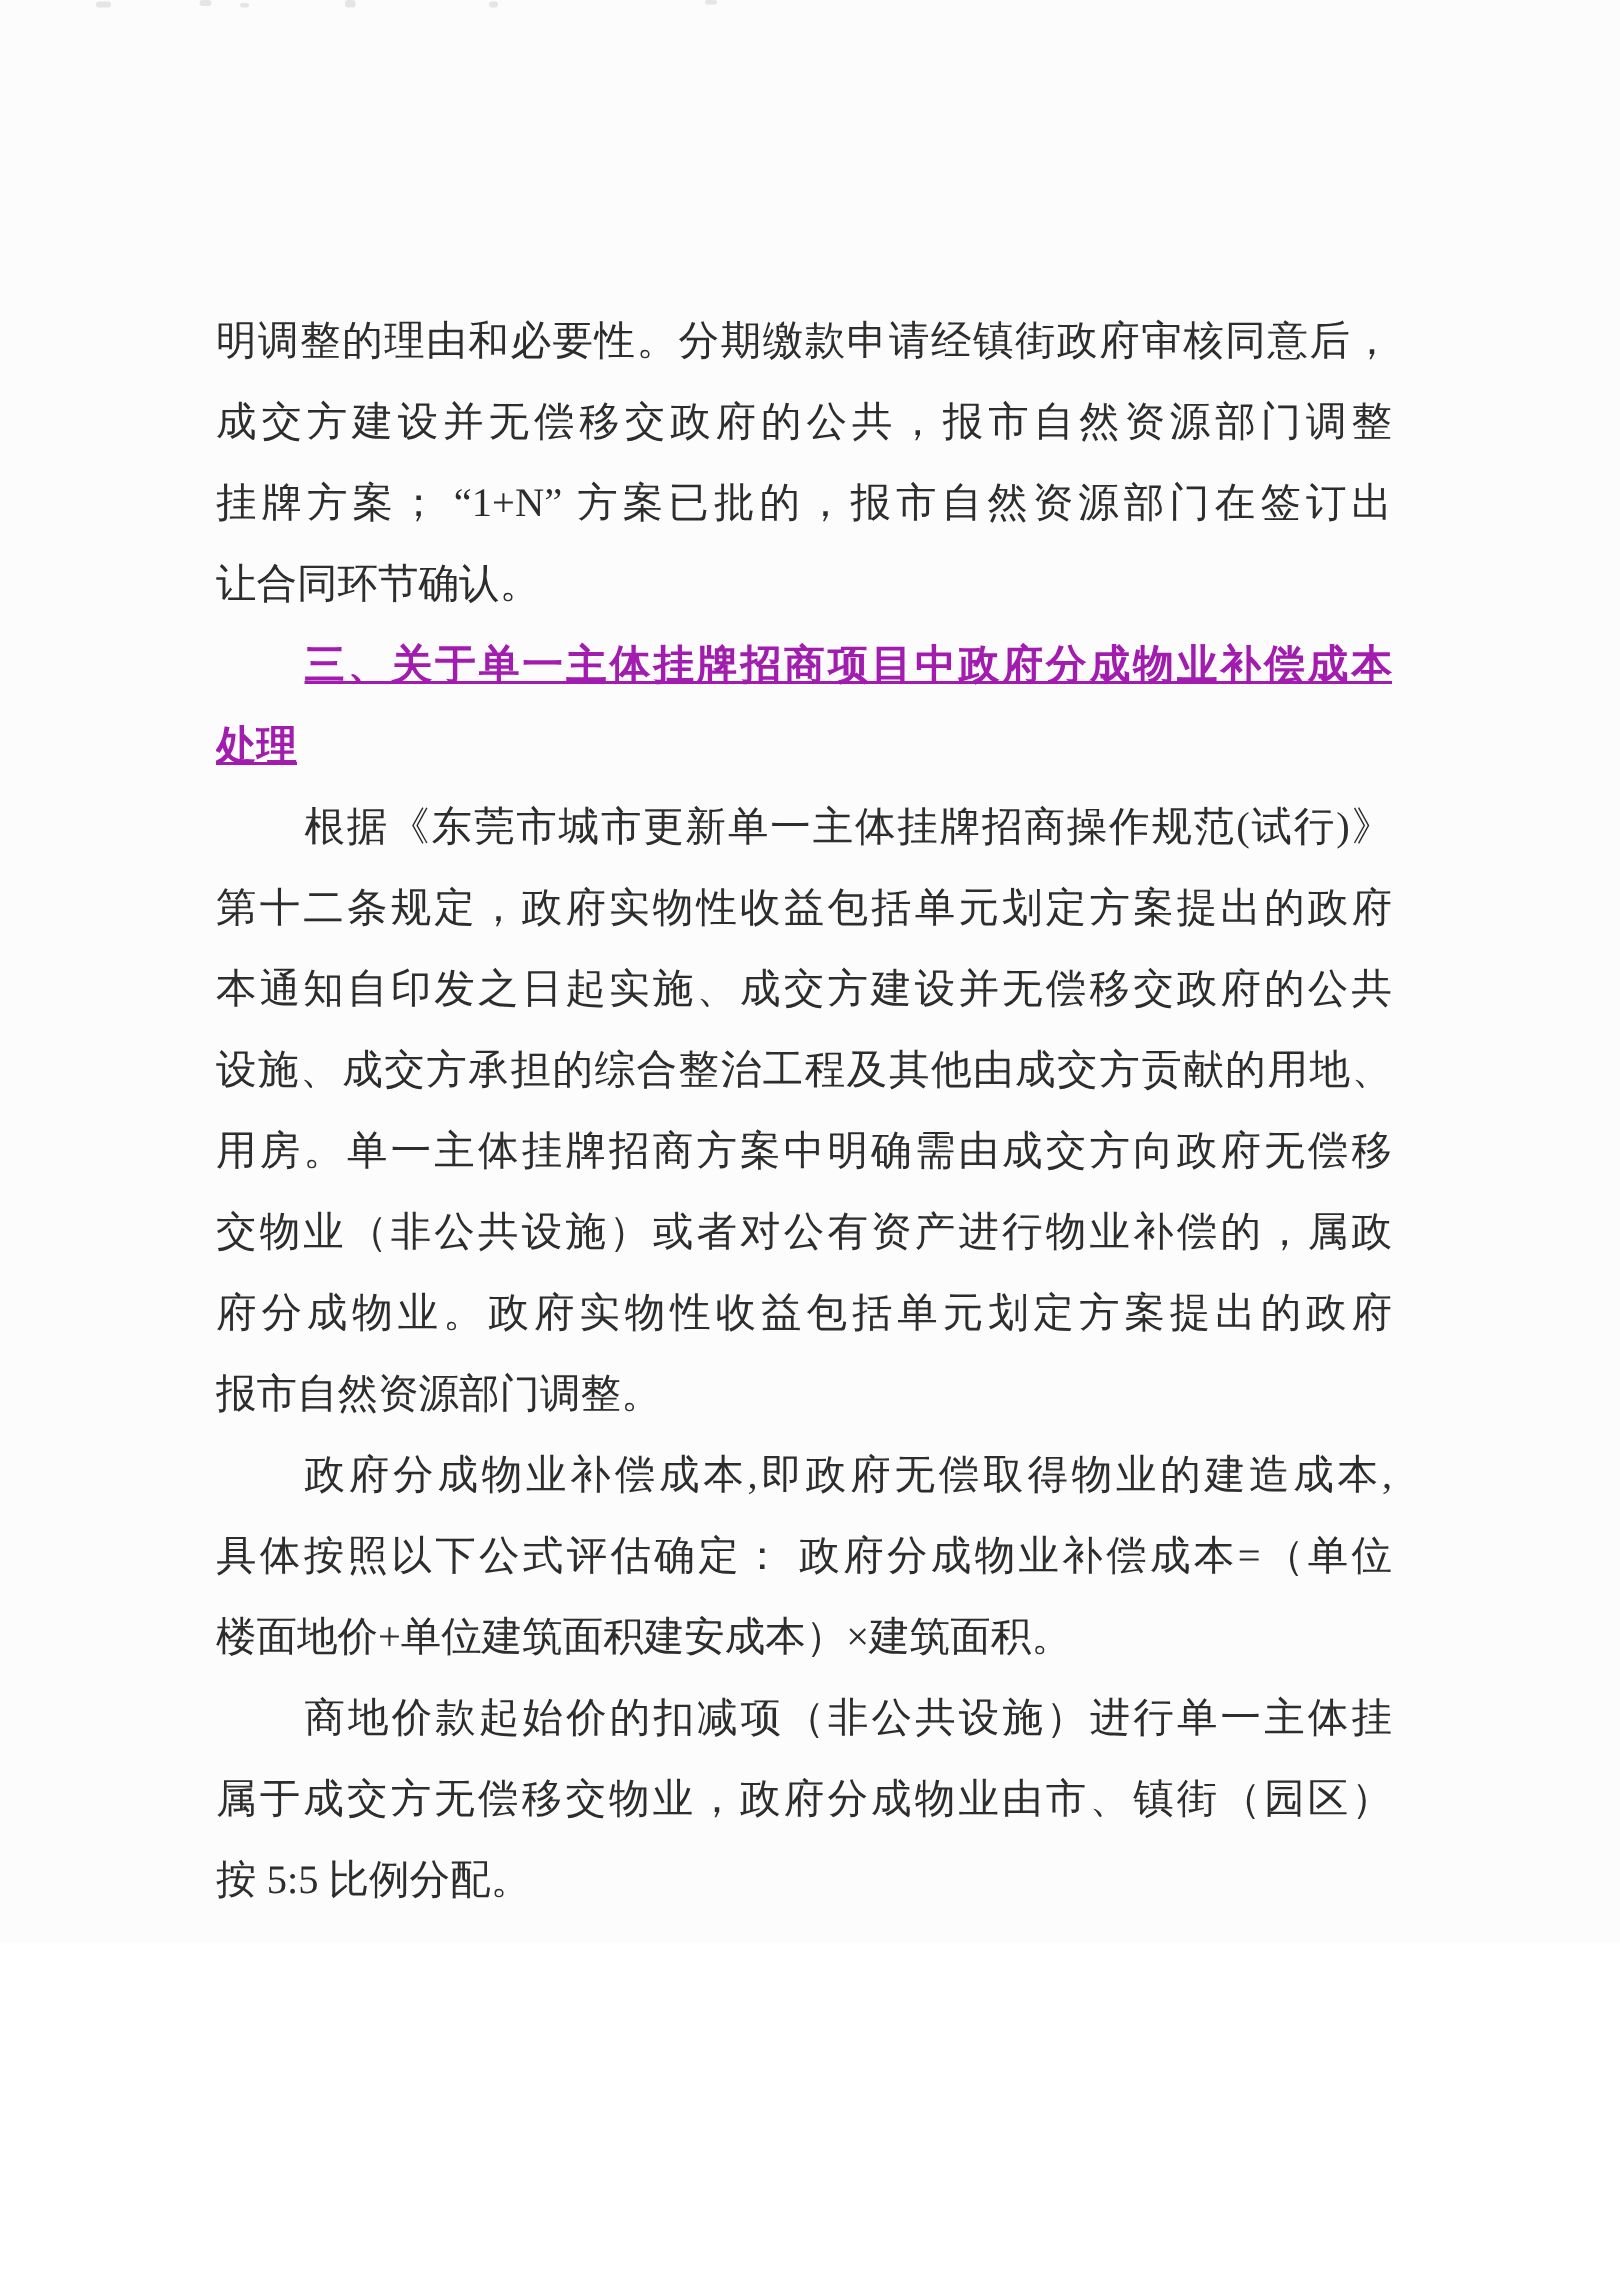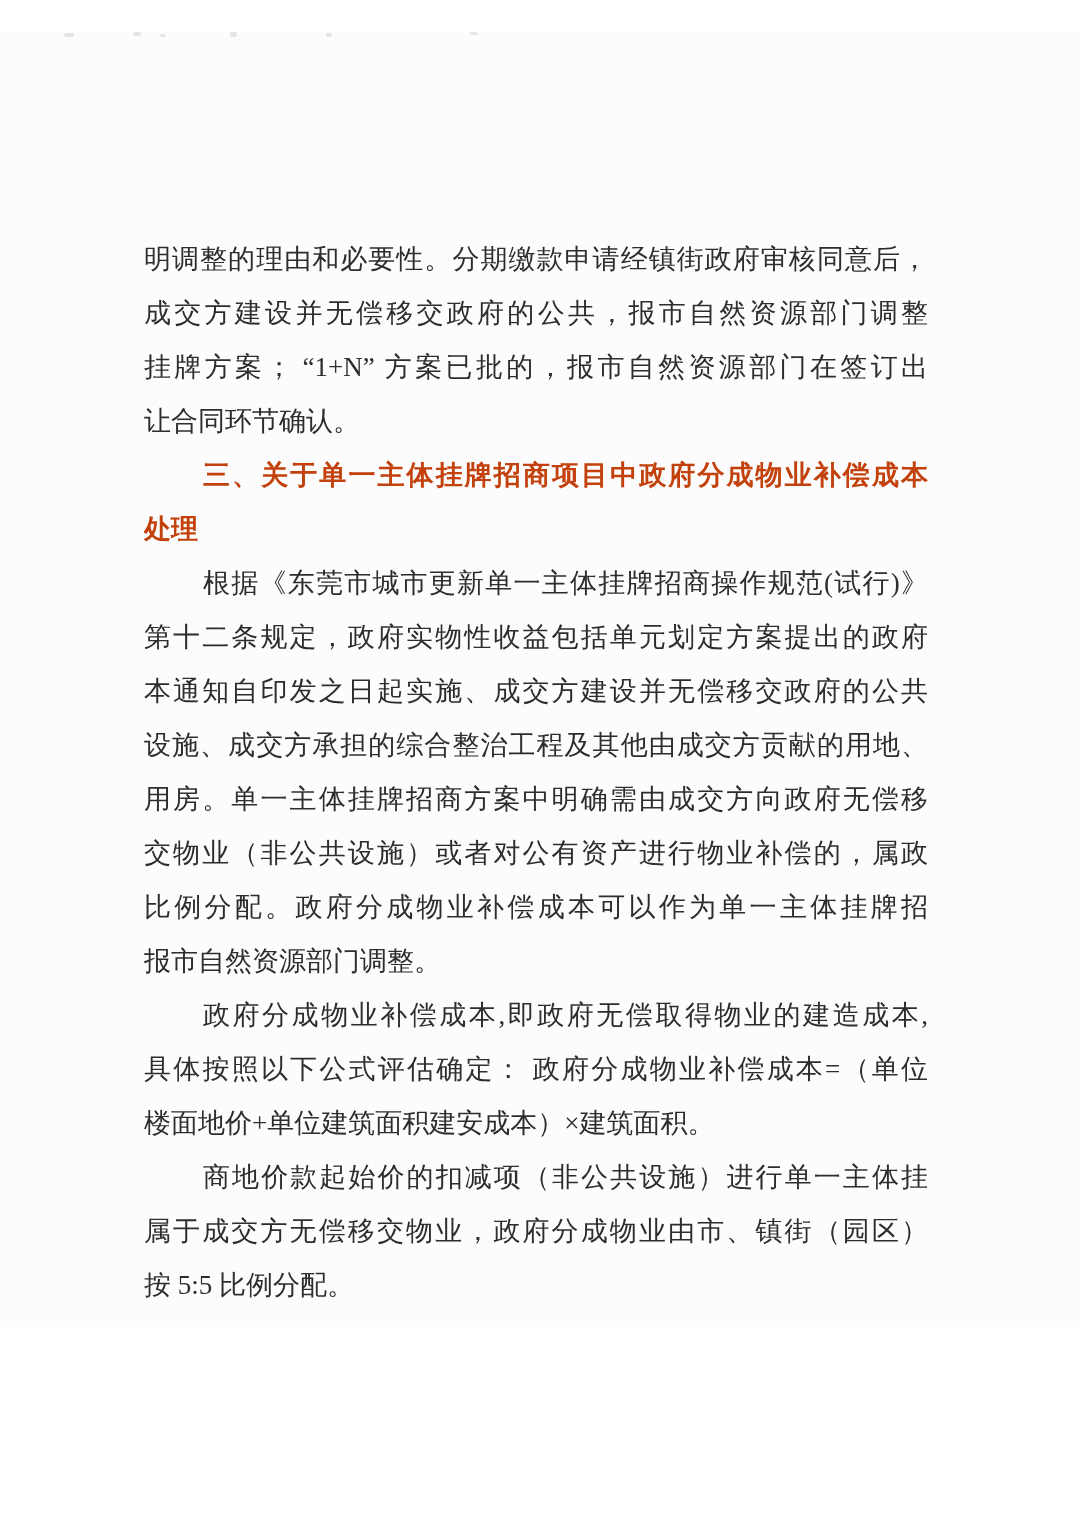--- a/index.html
+++ b/index.html
@@ -7,21 +7,20 @@
     padding: 0;
     background: #ffffff;
   }
   .page {
     position: relative;
     width: 1080px;
     height: 1295px;
     background: #fcfcfc;
     overflow: hidden;
     font-family: "Liberation Serif", serif;
-    margin-top: 32px;
   }
   
   .artifact {
     position: absolute;
     background: #c9c9c9;
     opacity: 0.45;
     border-radius: 2px;
   }
   .a1 { left: 64px;  top: 1px; width: 10px; height: 4px; }
   .a2 { left: 133px; top: 0;   width: 8px;  height: 4px; }
@@ -54,21 +53,22 @@
   }
   .ln.j { white-space: normal; }
   .ln.last {
     text-align: right;
     text-align-last: left;
   }
   .ln.indent { padding-left: 59px; }
   .ln.head {
     font-family: "Liberation Sans", sans-serif;
     font-weight: bold;
-    color: #c2410c;
+    color: #a21caf;
+    text-decoration: underline;
   }
   .page-number {
     position: absolute;
     left: 140px;
     top: 1364px;
     font-size: 27px;
     line-height: 32px;
     color: #2d2d2d;
     font-family: "Liberation Serif", serif;
   }
@@ -96,21 +96,21 @@
     <div class="ln j">挂牌方案； “1+N” 方案已批的，报市自然资源部门在签订出</div>
     <div class="ln last">让合同环节确认。</div>
     <div class="ln j head indent">三、关于单一主体挂牌招商项目中政府分成物业补偿成本</div>
     <div class="ln last head">处理</div>
     <div class="ln j indent">根据《东莞市城市更新单一主体挂牌招商操作规范(试行)》</div>
     <div class="ln j">第十二条规定，政府实物性收益包括单元划定方案提出的政府</div>
     <div class="ln j">本通知自印发之日起实施、成交方建设并无偿移交政府的公共</div>
     <div class="ln j">设施、成交方承担的综合整治工程及其他由成交方贡献的用地、</div>
     <div class="ln j">用房。单一主体挂牌招商方案中明确需由成交方向政府无偿移</div>
     <div class="ln j">交物业（非公共设施）或者对公有资产进行物业补偿的，属政</div>
-    <div class="ln j">比例分配。政府分成物业补偿成本可以作为单一主体挂牌招</div>
+    <div class="ln j">府分成物业。政府实物性收益包括单元划定方案提出的政府</div>
     <div class="ln last">报市自然资源部门调整。</div>
     <div class="ln j indent">政府分成物业补偿成本,即政府无偿取得物业的建造成本,</div>
     <div class="ln j">具体按照以下公式评估确定： 政府分成物业补偿成本=（单位</div>
     <div class="ln last">楼面地价+单位建筑面积建安成本）×建筑面积。</div>
     <div class="ln j indent">商地价款起始价的扣减项（非公共设施）进行单一主体挂</div>
     <div class="ln j">属于成交方无偿移交物业，政府分成物业由市、镇街（园区）</div>
     <div class="ln last">按 5:5 比例分配。</div>
   </div>
 
   <div class="page-number">—6—</div>

